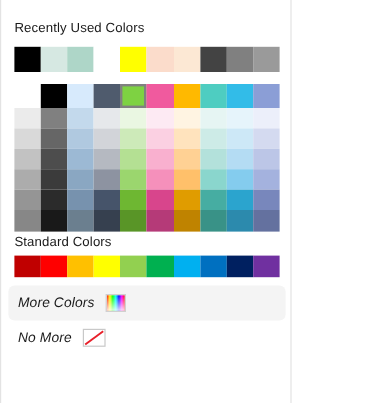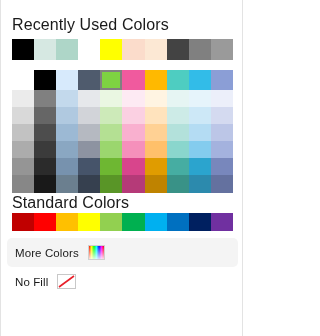--- a/index.html
+++ b/index.html
@@ -17,21 +17,21 @@
     position: relative;
     width: 243px;
     height: 336px;
     background: #ffffff;
     box-sizing: border-box;
     border: 1px solid #e3e3e3;
     border-top: none;
     border-bottom: none;
   }
   .section-title {
-    font-size: 16px;
+    font-size: 11px;
     color: #1a1a1a;
     padding: 0 0 0 11px;
     line-height: 13px;
     letter-spacing: 0.1px;
     white-space: nowrap;
   }
   #recent-title { position: absolute; top: 18px; left: 0; }
   #standard-title { position: absolute; top: 196px; left: 0; }
 
   
@@ -81,20 +81,21 @@
     width: 22.1px;
     height: 18px;
   }
 
   
   .menu {
     position: absolute;
     top: 238px;
     left: 0;
     width: 243px;
+    font-style: italic;
   }
   .menu-item {
     position: relative;
     display: flex;
     align-items: center;
     height: 29px;
     margin: 0 6px;
     padding-left: 8px;
     border-radius: 5px;
     box-sizing: border-box;
@@ -263,21 +264,21 @@
 
     <div class="menu-item hover" id="item-more-colors">
       <span class="menu-label">More Colors</span>
       <span class="menu-icon">
         <span class="rainbow-sq"></span>
       </span>
     </div>
 
 
     <div class="menu-item" id="item-no-fill">
-      <span class="menu-label">No Fill</span>
+      <span class="menu-label">No More</span>
       <span class="menu-icon">
         <span class="nofill-sq">
           <svg width="17" height="13" viewBox="0 0 17 13">
             <line x1="1" y1="12" x2="16" y2="1" stroke="#e8202a" stroke-width="1.6"></line>
           </svg>
         </span>
       </span>
     </div>
 
   </div>

